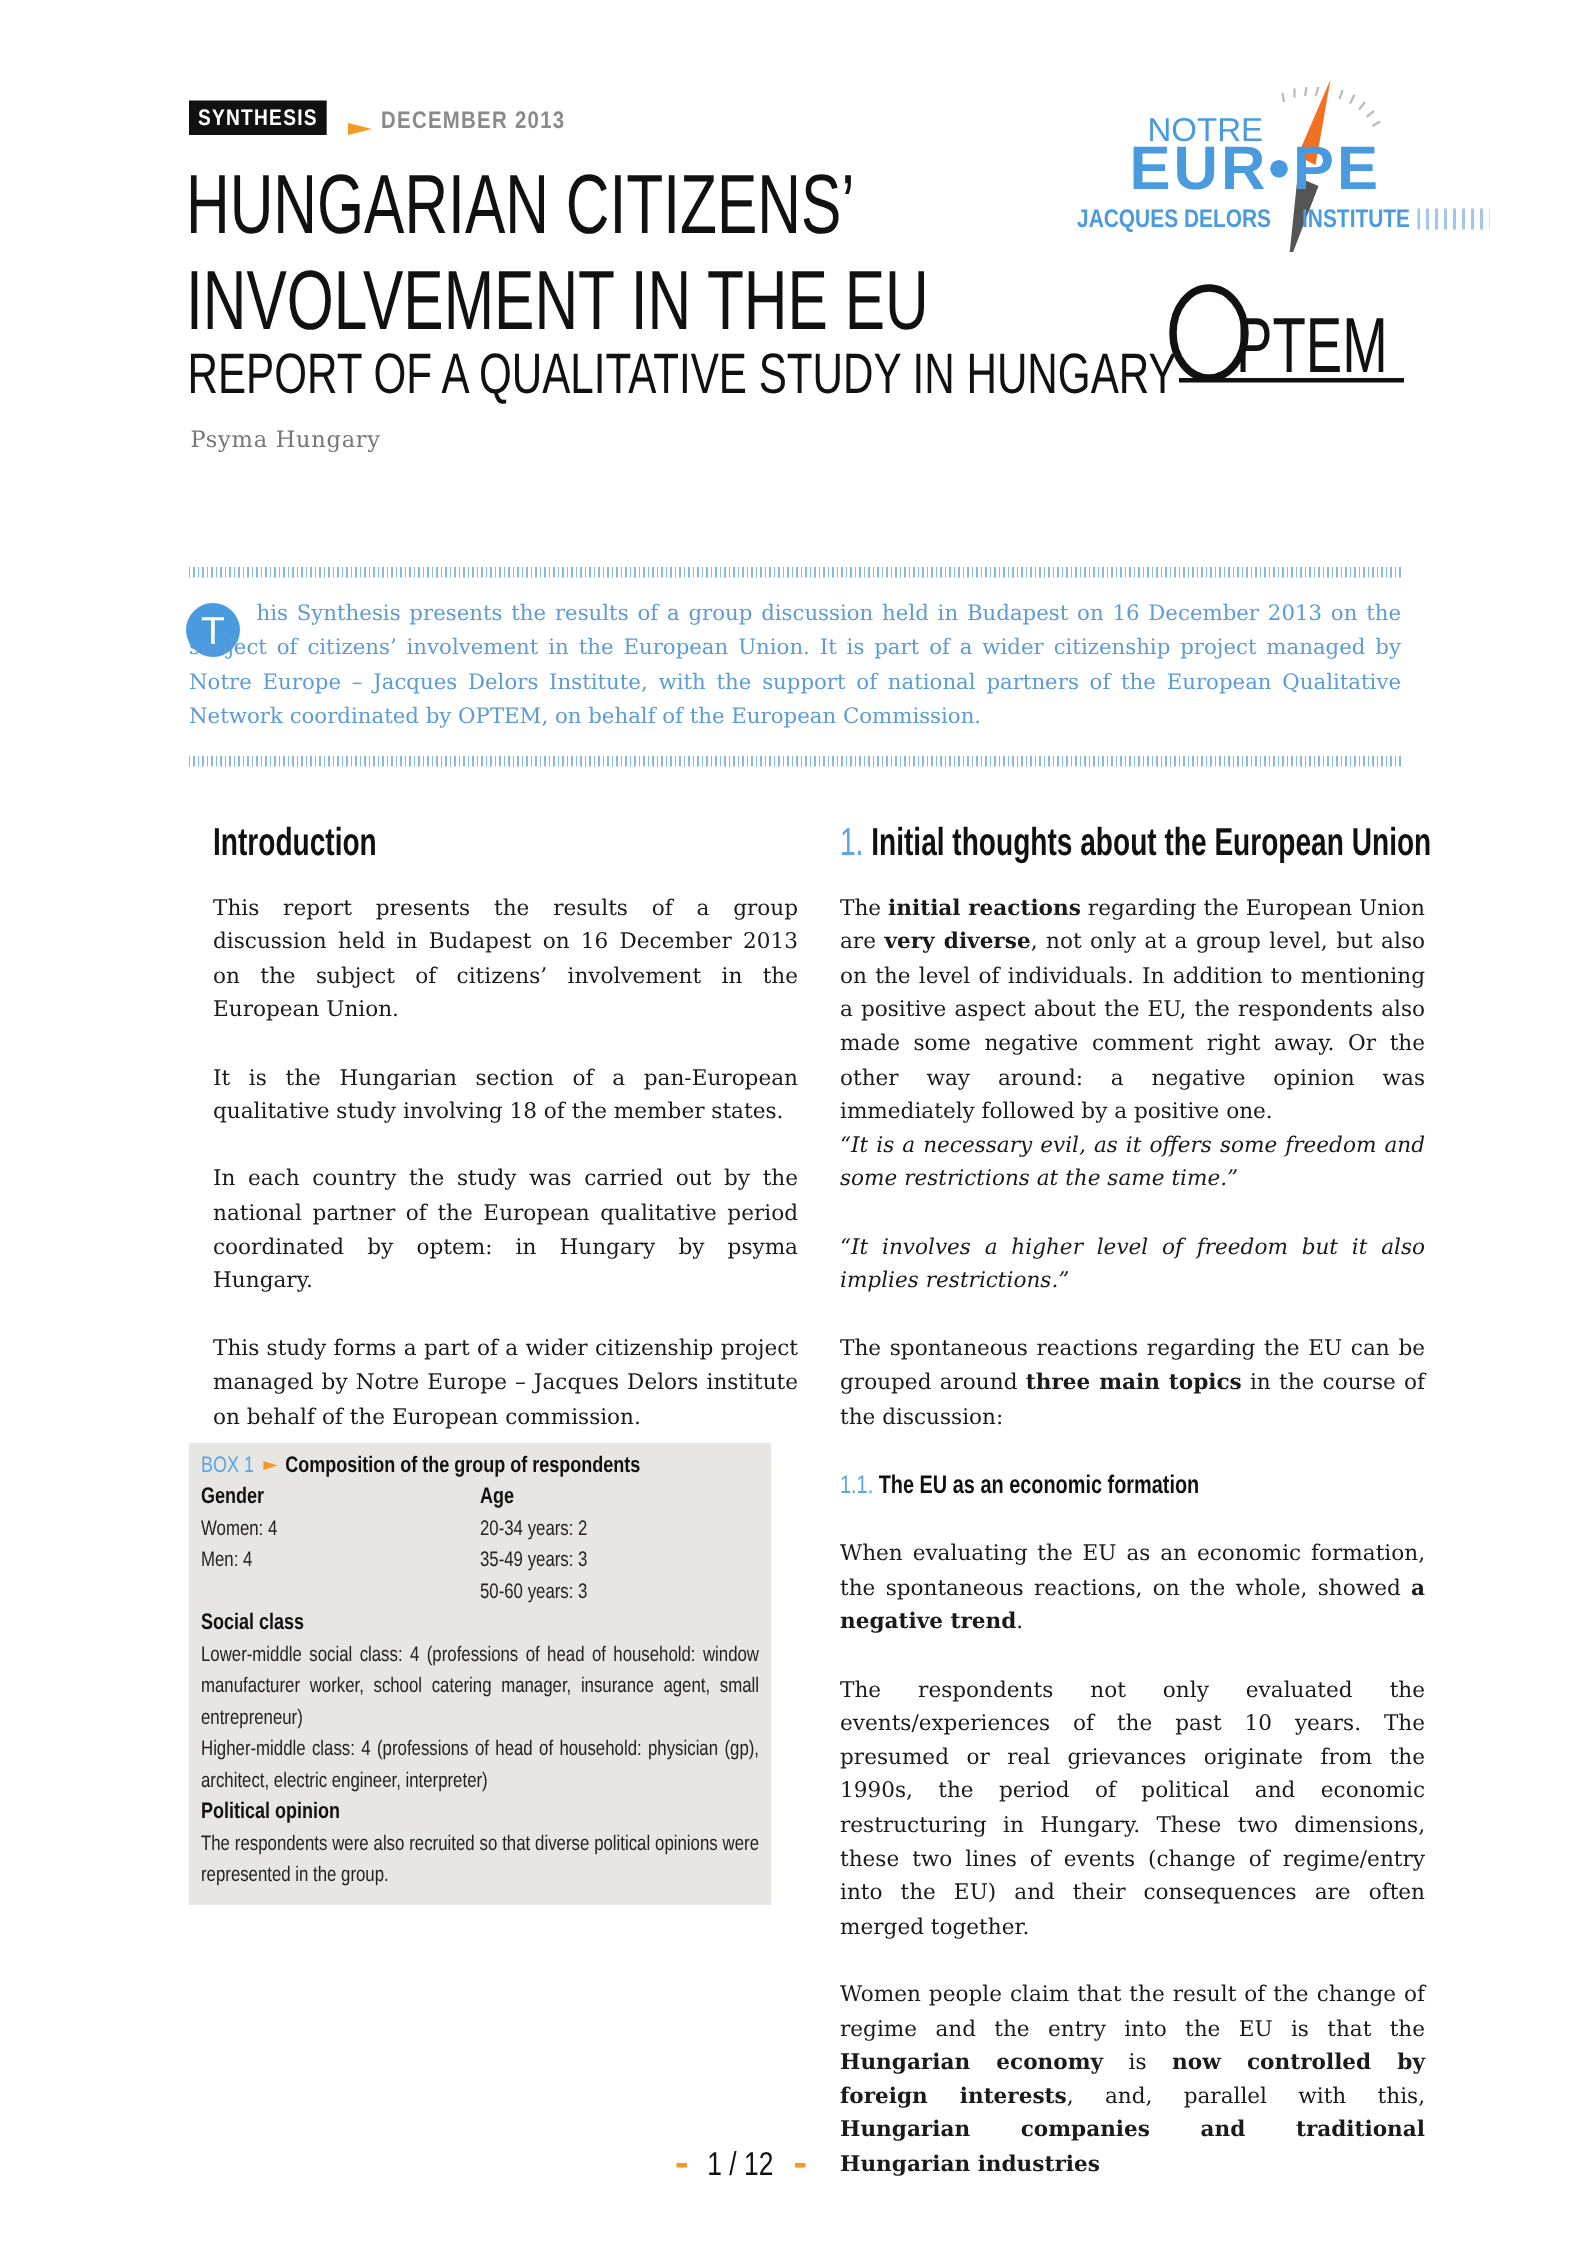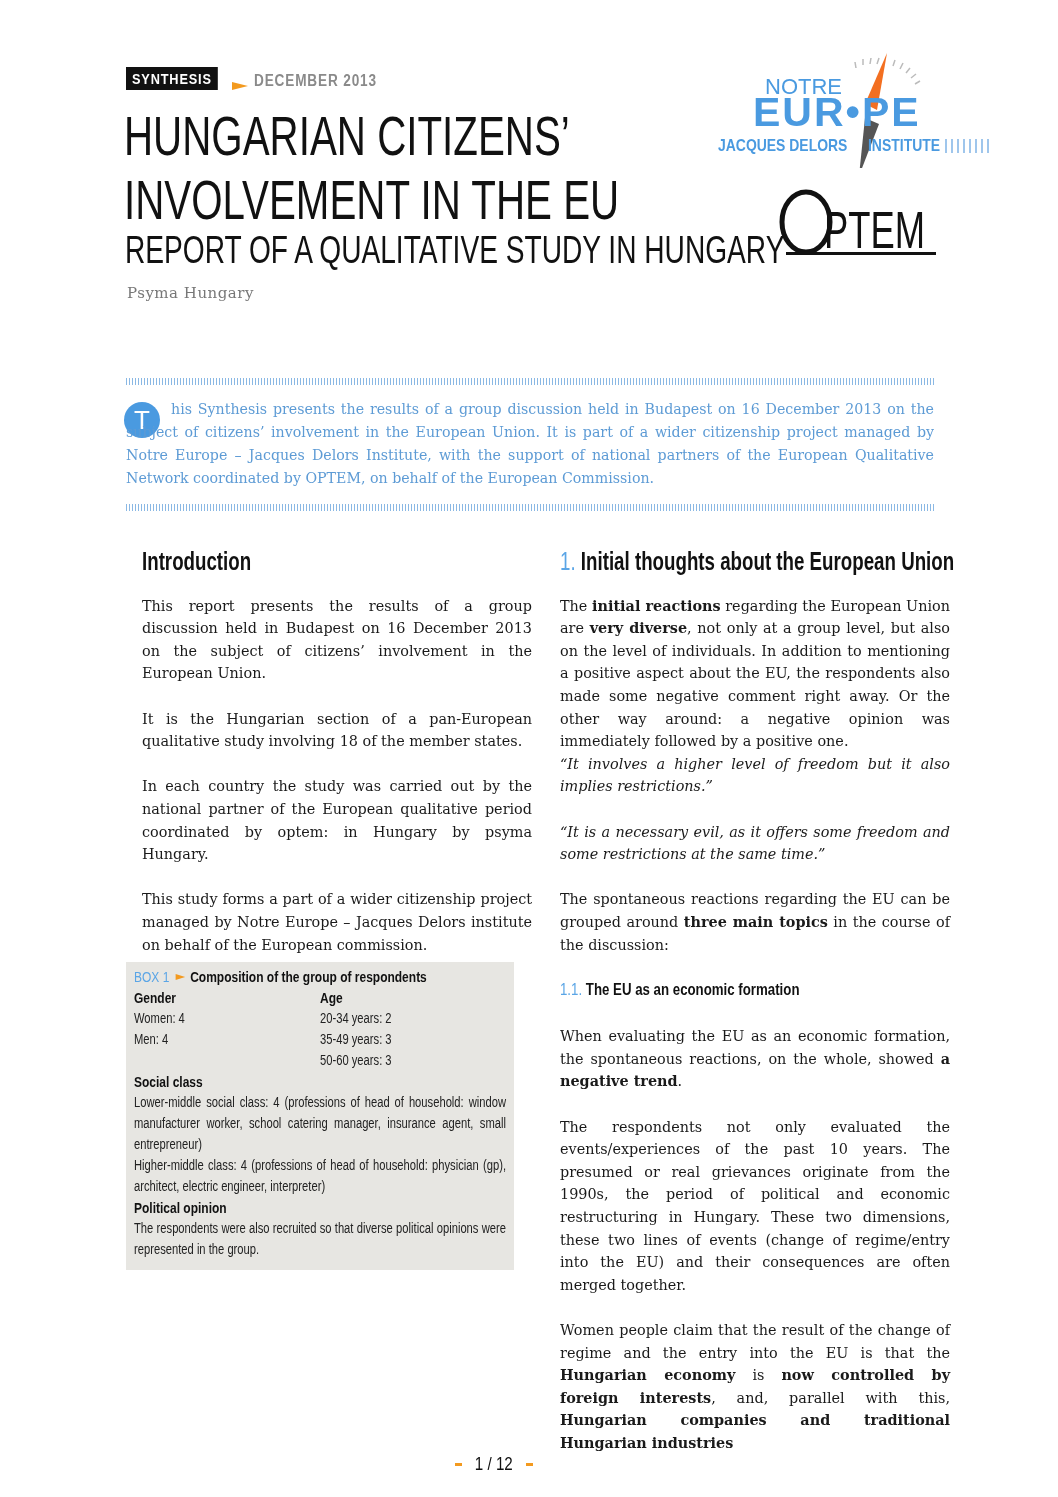--- a/index.html
+++ b/index.html
@@ -47,21 +47,21 @@
   .box-title .bx { color:#5aa5e6; margin-right:8px; }
   .box-title .arrow { width:0; height:0; border-left:12px solid #f39a1f; border-top:3px solid transparent; border-bottom:3px solid transparent; margin-right:6px; }
   .box-title .bt { font-weight:bold; color:#111; }
   .narrow { transform:scaleX(0.8); transform-origin:left top; width:465px; }
   .grid2 { display:flex; }
   .grid2 > div { width:250px; }
   .bh { font-weight:bold; color:#111; font-size:15px; }
   .just { text-align:justify; }
 
   
-  .footer { left:0; top:1430px; width:988px; display:flex; justify-content:center; align-items:center; font-family:"Liberation Sans", sans-serif; font-size:19px; color:#111;margin-top:23px; }
+  .footer { left:0; top:1430px; width:988px; display:flex; justify-content:center; align-items:center; font-family:"Liberation Sans", sans-serif; font-size:22px; color:#111; }
   .footer .fd { width:7px; height:3px; background:#f39a1f; margin:0 8px; }
   .footer span.pg { transform:scaleX(0.8); display:inline-block; }
 </style>
 </head>
 <body>
 
 <div class="abs tag-row">
   <span class="tag-black">SYNTHESIS</span>
   <span class="tag-arrow"></span>
   <span class="tag-date">DECEMBER 2013</span>
@@ -140,22 +140,22 @@
       <div class="just">Higher-middle class: 4 (professions of head of household: physician (gp), architect, electric engineer, interpreter)</div>
       <div class="bh">Political opinion</div>
       <div class="just">The respondents were also recruited so that diverse political opinions were represented in the group.</div>
     </div>
   </div>
 </div>
 
 <div class="col" style="left:560px; top:550px;">
   <div class="h2" style="margin-bottom:22px;"><span class="num">1.</span> <span>Initial thoughts about the European Union</span></div>
   <p style="margin-bottom:0;"><span>The </span><b>initial reactions</b><span> regarding the European Union are </span><b>very diverse</b><span>, not only at a group level, but also on the level of individuals. In addition to mentioning a positive aspect about the EU, the respondents also made some negative comment right away. Or the other way around: a negative opinion was immediately followed by a positive one.</span></p>
+  <p class="quote">“It is a necessary evil, as it offers some freedom and some restrictions at the same time.”</p>
   <p class="quote" style="margin-bottom:22.6px;">“It involves a higher level of freedom but it also implies restrictions.”</p>
-  <p class="quote">“It is a necessary evil, as it offers some freedom and some restrictions at the same time.”</p>
   <p><span>The spontaneous reactions regarding the EU can be grouped around </span><b>three main topics</b><span> in the course of the discussion:</span></p>
   <div class="h3" style="margin-bottom:24px;"><span class="num">1.1.</span> <span>The EU as an economic formation</span></div>
   <p><span>When evaluating the EU as an economic formation, the spontaneous reactions, on the whole, showed </span><b>a negative trend</b><span>.</span></p>
   <p>The respondents not only evaluated the events/experiences of the past 10 years. The presumed or real grievances originate from the 1990s, the period of political and economic restructuring in Hungary. These two dimensions, these two lines of events (change of regime/entry into the EU) and their consequences are often merged together.</p>
   <p><span>Women people claim that the result of the change of regime and the entry into the EU is that the </span><b>Hungarian economy</b><span> is </span><b>now controlled by foreign interests</b><span>, and, parallel with this, </span><b>Hungarian companies and traditional Hungarian industries</b></p>
 </div>
 
 <div class="abs footer">
   <span class="fd"></span>
   <span class="pg">1 / 12</span>

